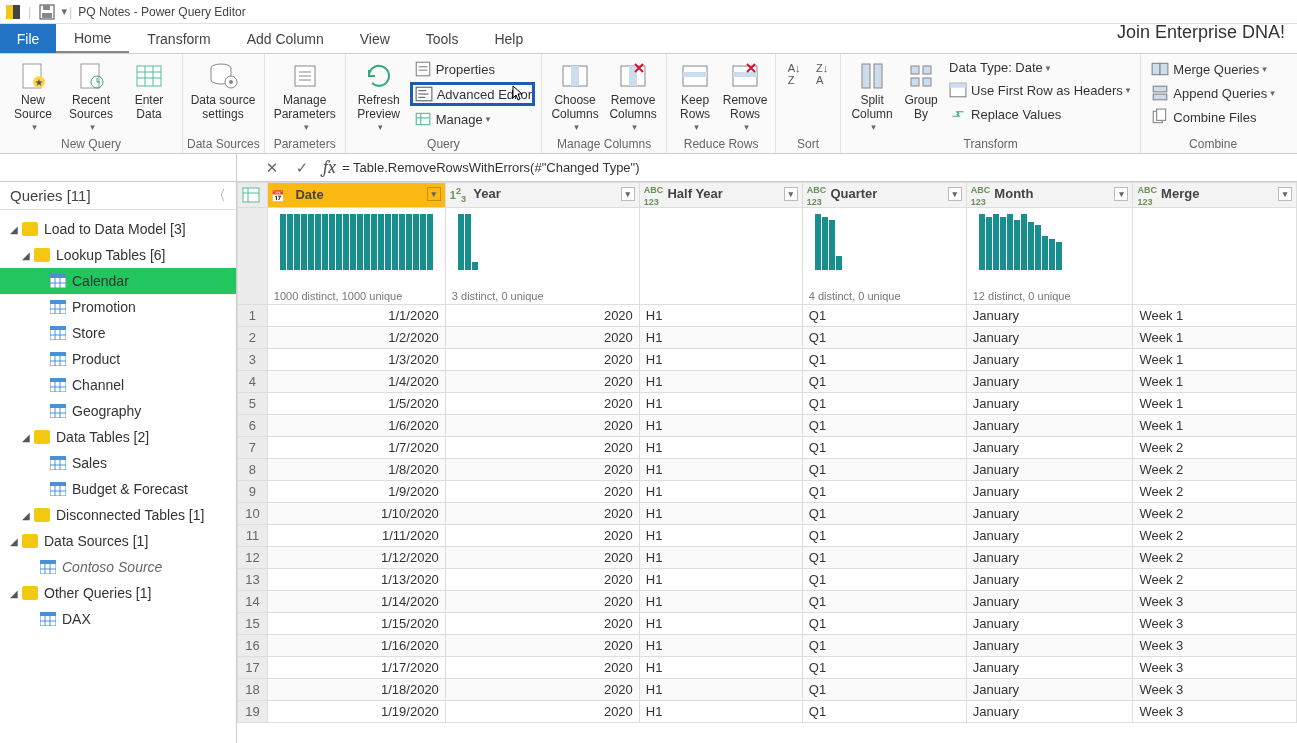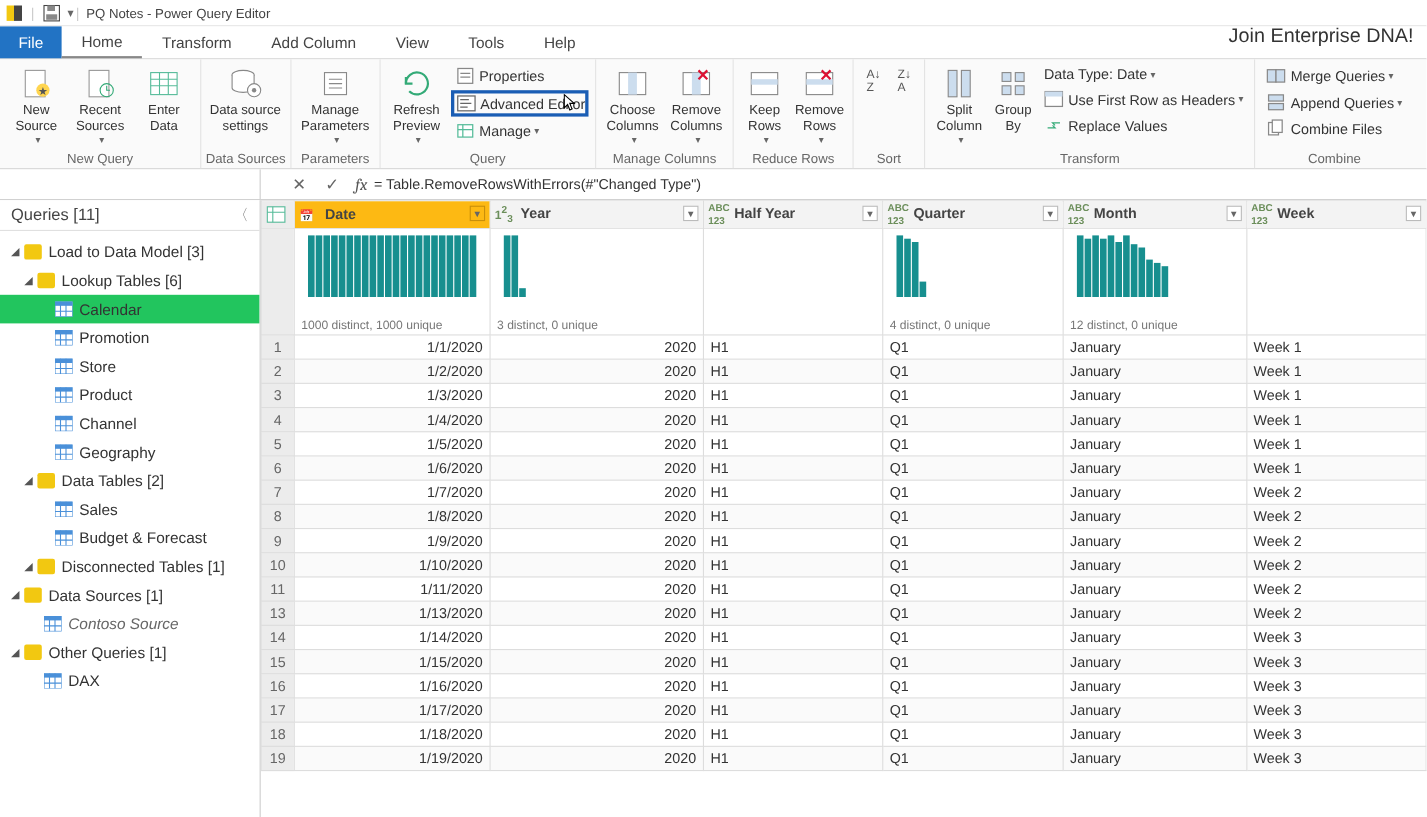--- a/index.html
+++ b/index.html
@@ -30,21 +30,21 @@
 .rbtn-small { display: flex; align-items: center; font-size: 13px; color: #333; padding: 2px 4px; white-space: nowrap; }
 .rbtn-small .ico { width: 18px; height: 18px; margin-right: 4px; display: inline-flex; align-items: center; justify-content: center; }
 .adv-highlight { border: 3px solid #1a5db4; padding: 0 6px 0 2px; }
 .caret::after { content: "▾"; font-size: 9px; margin-left: 3px; color: #666; }
 .sortico { width: 28px; display: flex; flex-direction: column; align-items: center; padding-top: 6px; font-size: 11px; color: #555; }
 svg { display: block; }
 
 
 .formula-bar { height: 28px; border-bottom: 1px solid #ccc; display: flex; align-items: center; background: #fff; }
 .formula-bar .fx-btn { width: 30px; text-align: center; color: #666; font-size: 15px; }
-.formula-bar .fx-label { font-style: italic; font-family: Cambria, serif; font-size: 15px; color: #555; margin: 0 6px; }
+.formula-bar .fx-label { font-style: italic; font-family: Cambria, serif; font-size: 18px; color: #555; margin: 0 6px; }
 .formula-bar .fx-text { font-size: 13px; color: #333; flex: 1; }
 .formula-bar .cancel { margin-left: 20px; }
 
 
 .workspace { display: flex; height: calc(743px - 24px - 30px - 100px - 28px); }
 
 
 .queries-pane { width: 237px; border-right: 1px solid #ccc; background: #fff; display: flex; flex-direction: column; }
 .queries-pane .pane-header { height: 28px; border-bottom: 1px solid #e0e0e0; display: flex; align-items: center; justify-content: space-between; padding: 0 10px; font-size: 15px; color: #444; }
 .queries-pane .collapse { color: #888; font-size: 14px; }
@@ -576,21 +576,21 @@
                 <rect x="1" y="1" width="16" height="14" fill="#fff" stroke="#5b9"></rect>
                 <line x1="1" y1="6" x2="17" y2="6" stroke="#5b9"></line>
                 <line x1="6" y1="1" x2="6" y2="15" stroke="#5b9"></line>
               </svg>
           </th>
         <th class="date-col" style="width: 170px;"><span class="type-ico">📅</span> <span>Date</span><span class="col-filter">▾</span></th>
             <th style="width: 202px;"><span class="type-ico">1<sup>2</sup><sub>3</sub></span> <span>Year</span><span class="col-filter">▾</span></th>
             <th style="width: 170px;"><span class="type-ico"><span style="font-size:9px;line-height:1">ABC<br>123</span></span> <span>Half Year</span><span class="col-filter">▾</span></th>
             <th style="width: 170px;"><span class="type-ico"><span style="font-size:9px;line-height:1">ABC<br>123</span></span> <span>Quarter</span><span class="col-filter">▾</span></th>
             <th style="width: 170px;"><span class="type-ico"><span style="font-size:9px;line-height:1">ABC<br>123</span></span> <span>Month</span><span class="col-filter">▾</span></th>
-            <th style="width: 170px;"><span class="type-ico"><span style="font-size:9px;line-height:1">ABC<br>123</span></span> <span>Week</span><span class="col-filter">▾</span></th>
+            <th style="width: 170px;"><span class="type-ico"><span style="font-size:9px;line-height:1">ABC<br>123</span></span> <span>Merge</span><span class="col-filter">▾</span></th>
           </tr>
         <tr class="profile-row" id="profile-row">
           <td class="rownum"></td>
         <td>
               <div class="profile-cell">
                 <div class="spark">
                   <div class="bar" style="height:56px"></div>
                   <div class="bar" style="height:56px"></div>
                   <div class="bar" style="height:56px"></div>
                   <div class="bar" style="height:56px"></div>
@@ -764,20 +764,29 @@
           <tr class="data-row">
             <td class="rownum">11</td>
             <td class="right">1/11/2020</td>
             <td class="right">2020</td>
             <td class="left">H1</td>
             <td class="left">Q1</td>
             <td class="left">January</td>
             <td class="left">Week 2</td>
           </tr>
           <tr class="data-row">
+            <td class="rownum">12</td>
+            <td class="right">1/12/2020</td>
+            <td class="right">2020</td>
+            <td class="left">H1</td>
+            <td class="left">Q1</td>
+            <td class="left">January</td>
+            <td class="left">Week 2</td>
+          </tr>
+          <tr class="data-row">
             <td class="rownum">13</td>
             <td class="right">1/13/2020</td>
             <td class="right">2020</td>
             <td class="left">H1</td>
             <td class="left">Q1</td>
             <td class="left">January</td>
             <td class="left">Week 2</td>
           </tr>
           <tr class="data-row">
             <td class="rownum">14</td>

